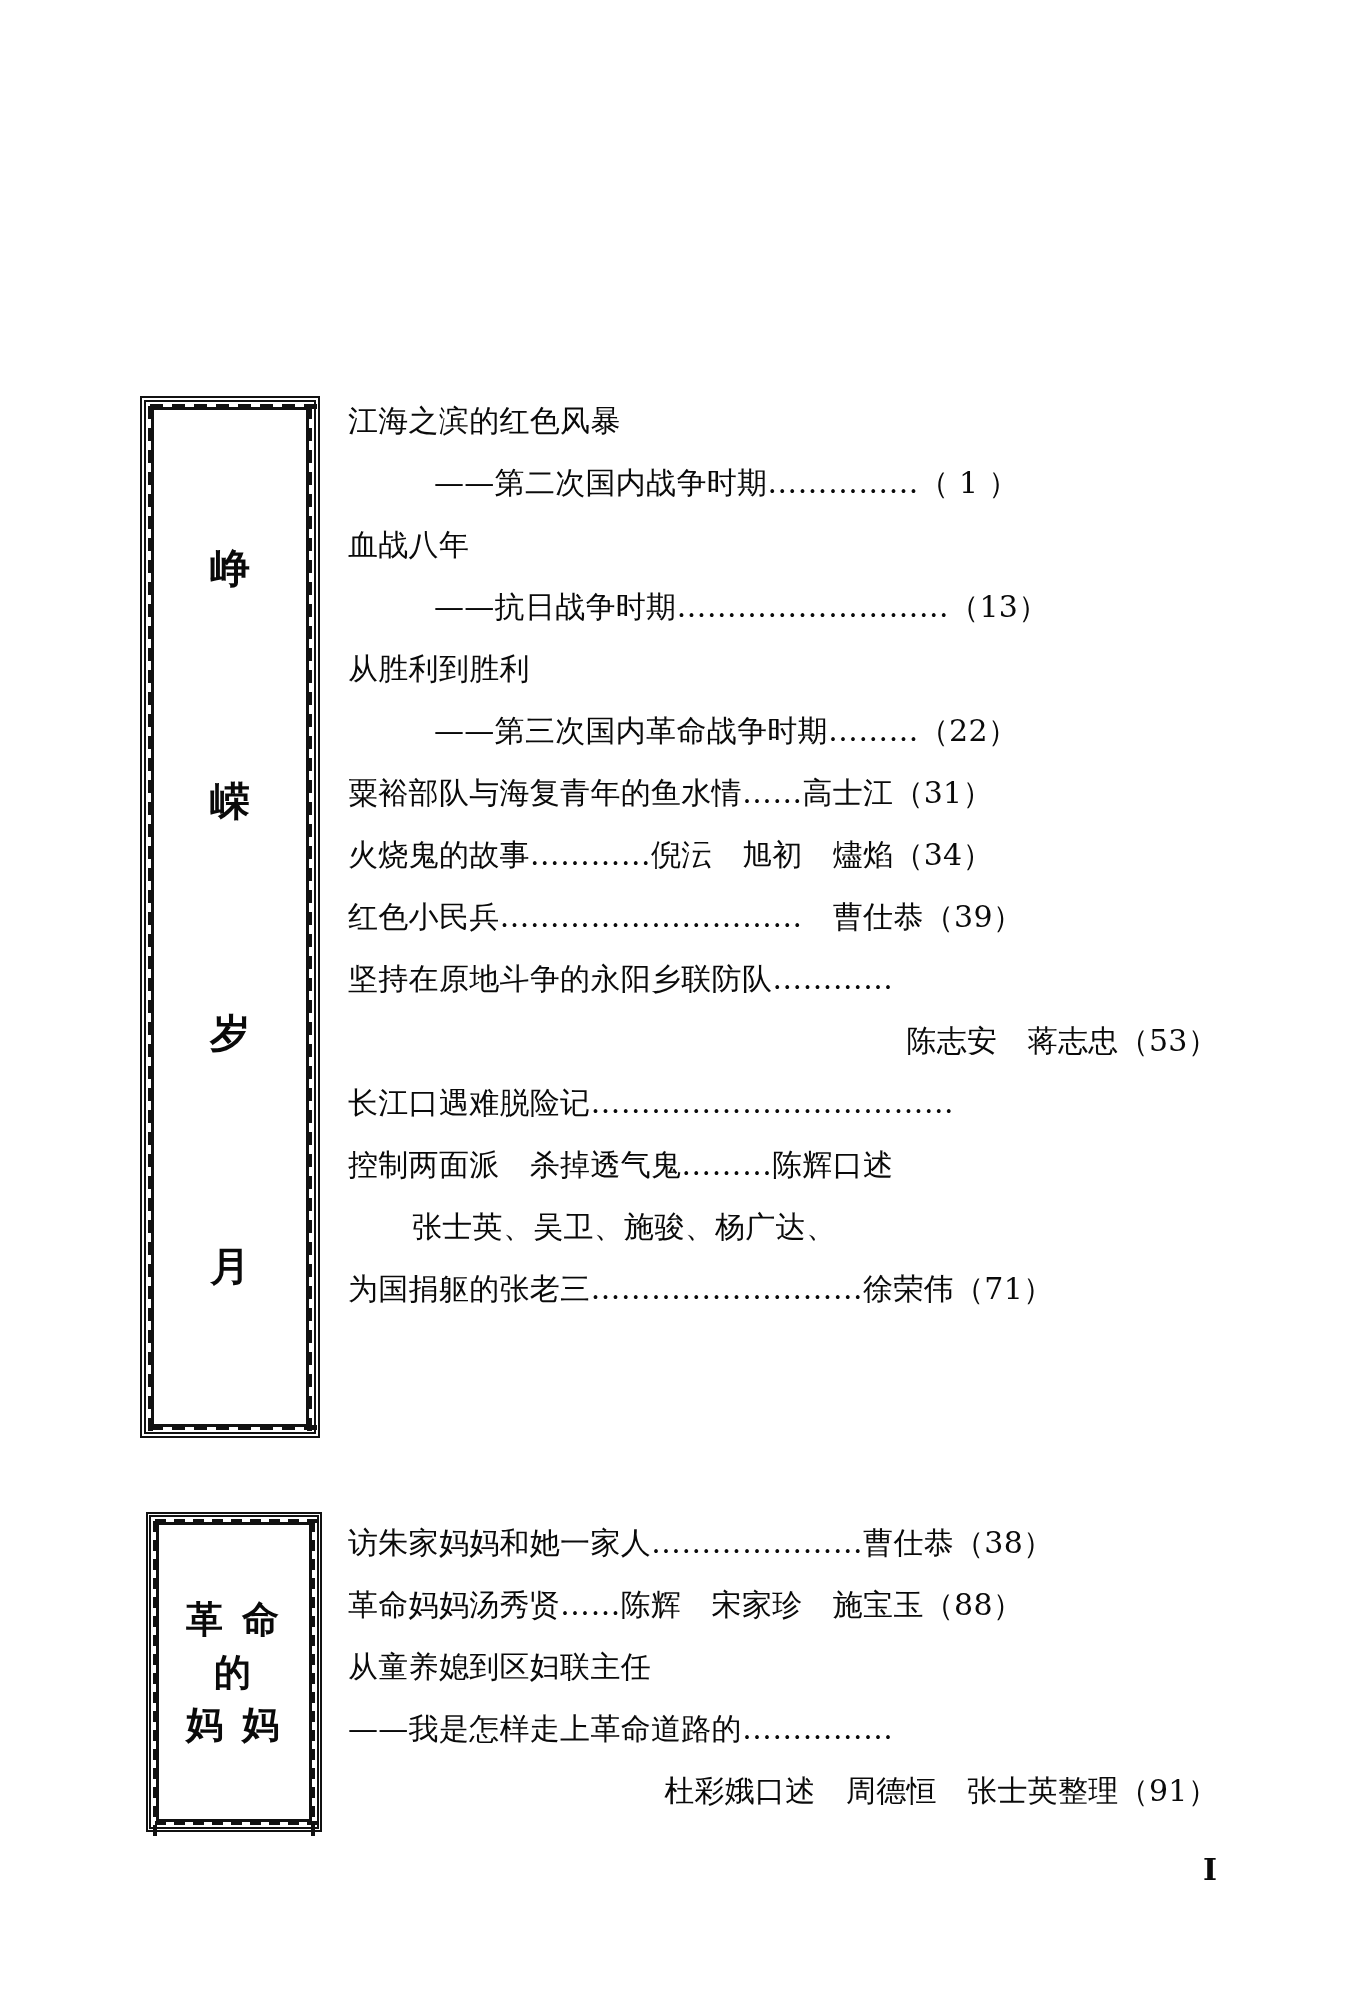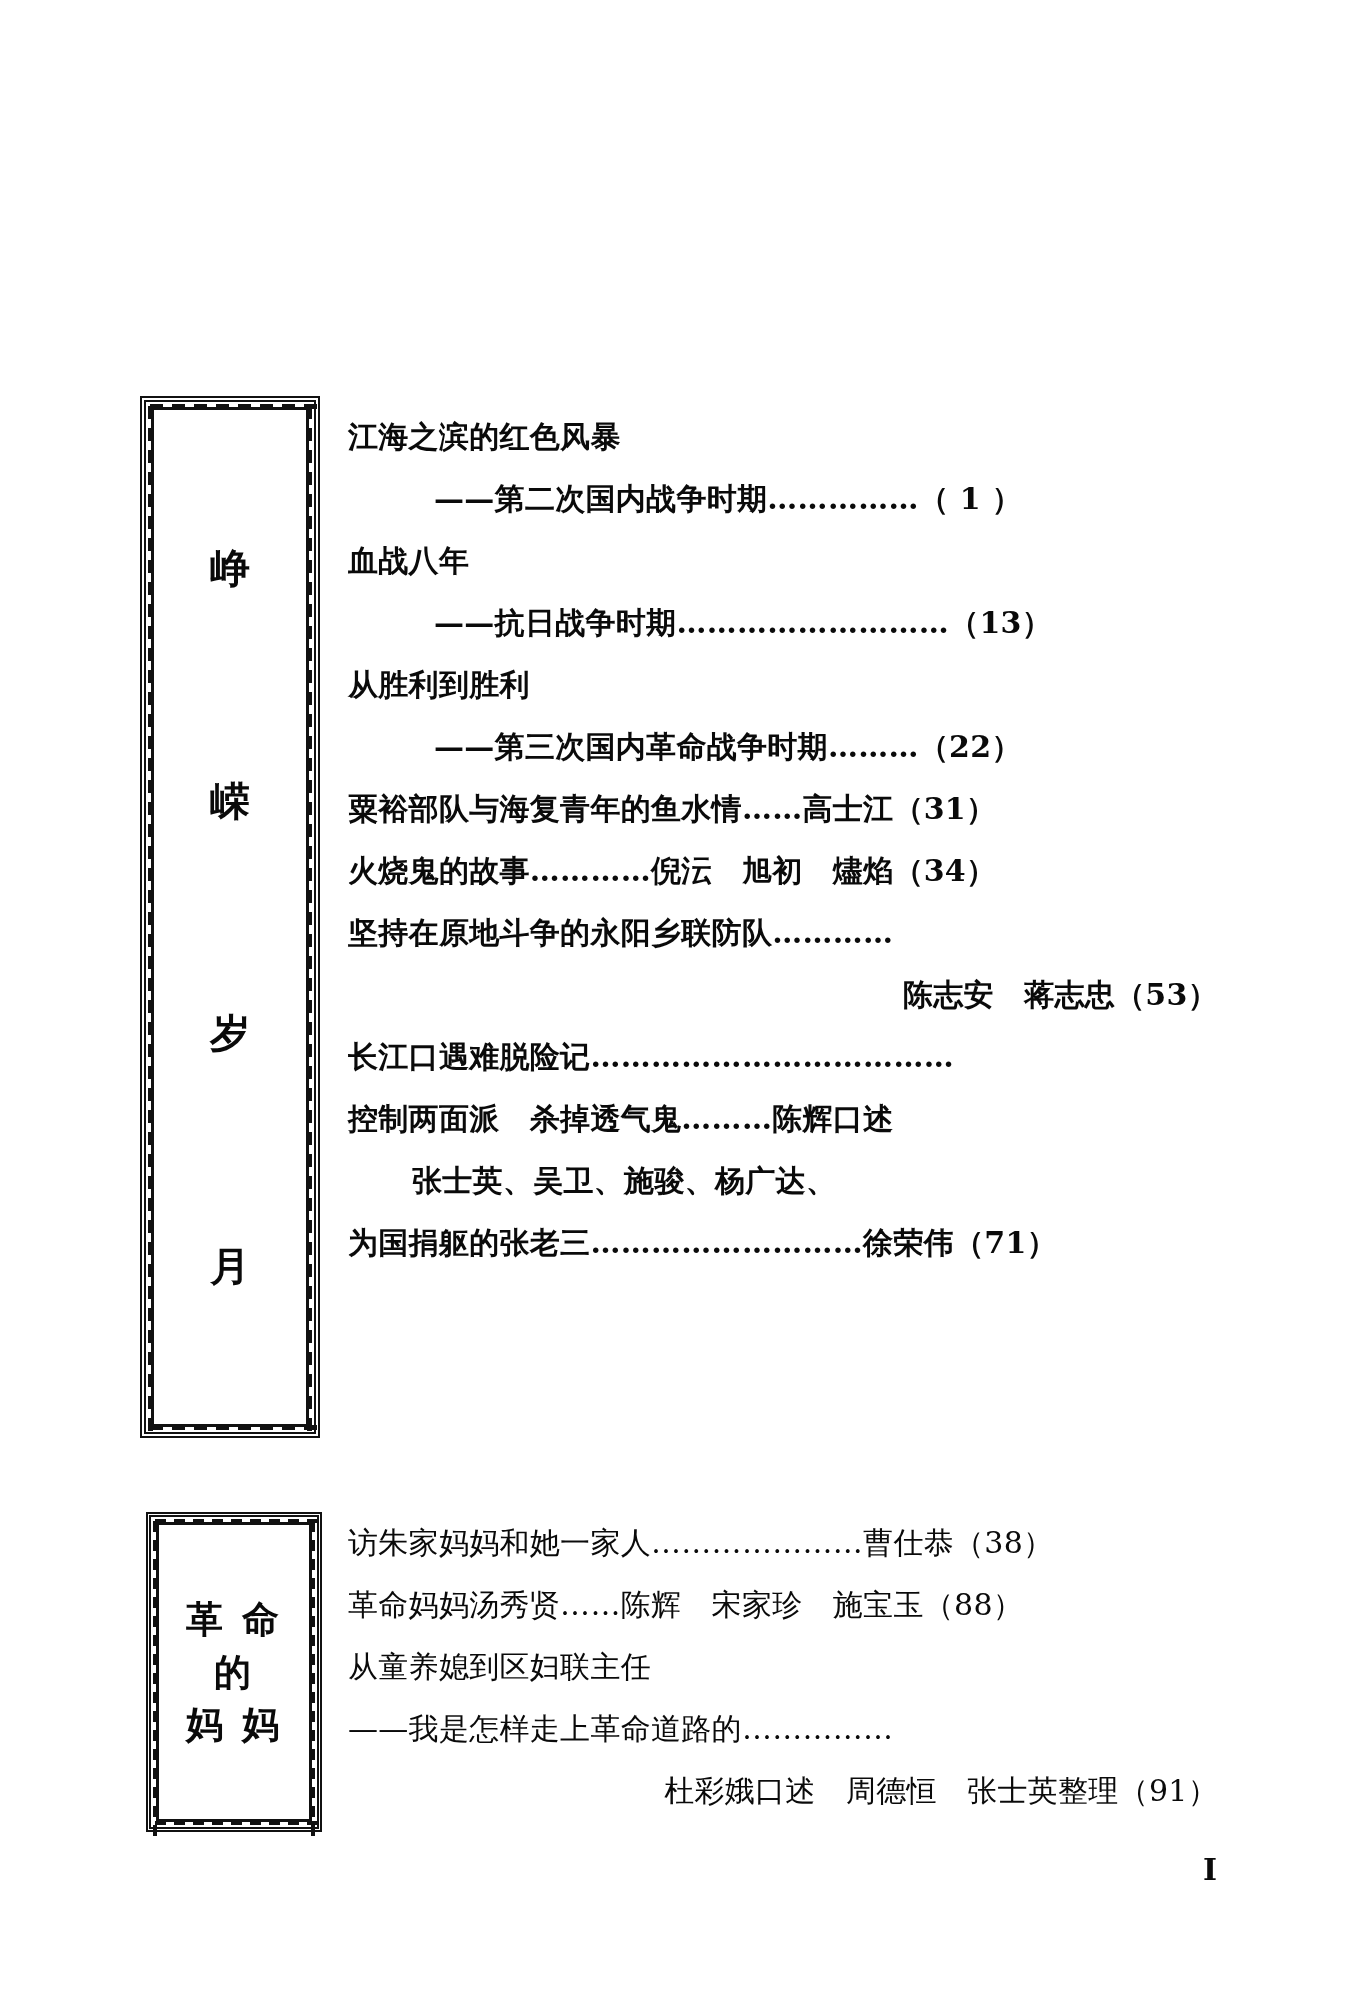--- a/index.html
+++ b/index.html
@@ -107,24 +107,23 @@
   }
   .frame-dashes i {
     position: absolute;
     background: #111;
   }
 
   
   .entries {
     position: absolute;
     left: 348px;
-    top: 406px;
+    top: 390px;
     width: 870px;
     font-family: "DejaVu Serif", "Liberation Serif", serif;
-    font-weight: bold;
   }
   .entry-line {
     position: relative;
     font-size: 30px;
     line-height: 62px;
     white-space: nowrap;
     letter-spacing: 0.01em;
   }
   .entry-line.ind1 { padding-left: 86px; }
   .entry-line.ind2 { padding-left: 0px; }
@@ -277,20 +276,21 @@
 
   <div class="entries">
     <div class="entry-line ind2">江海之滨的红色风暴</div>
     <div class="entry-line ind1">——第二次国内战争时期……………（ 1 ）</div>
     <div class="entry-line ind2">血战八年</div>
     <div class="entry-line ind1">——抗日战争时期………………………（13）</div>
     <div class="entry-line ind2">从胜利到胜利</div>
     <div class="entry-line ind1">——第三次国内革命战争时期………（22）</div>
     <div class="entry-line ind2">粟裕部队与海复青年的鱼水情……高士江（31）</div>
     <div class="entry-line ind2">火烧鬼的故事…………倪沄　旭初　燼焰（34）</div>
+    <div class="entry-line ind2">红色小民兵…………………………　曹仕恭（39）</div>
     <div class="entry-line ind2">坚持在原地斗争的永阳乡联防队…………</div>
     <div class="entry-line right">陈志安　蒋志忠（53）</div>
     <div class="entry-line ind2">长江口遇难脱险记………………………………</div>
     <div class="entry-line ind2">控制两面派　杀掉透气鬼………陈辉口述</div>
     <div class="entry-line mid">张士英、吴卫、施骏、杨广达、</div>
     <div class="entry-line ind2">为国捐躯的张老三………………………徐荣伟（71）</div>
   </div>
 
   <div class="side-box" id="box-2">
     <div class="frame-dashes">

